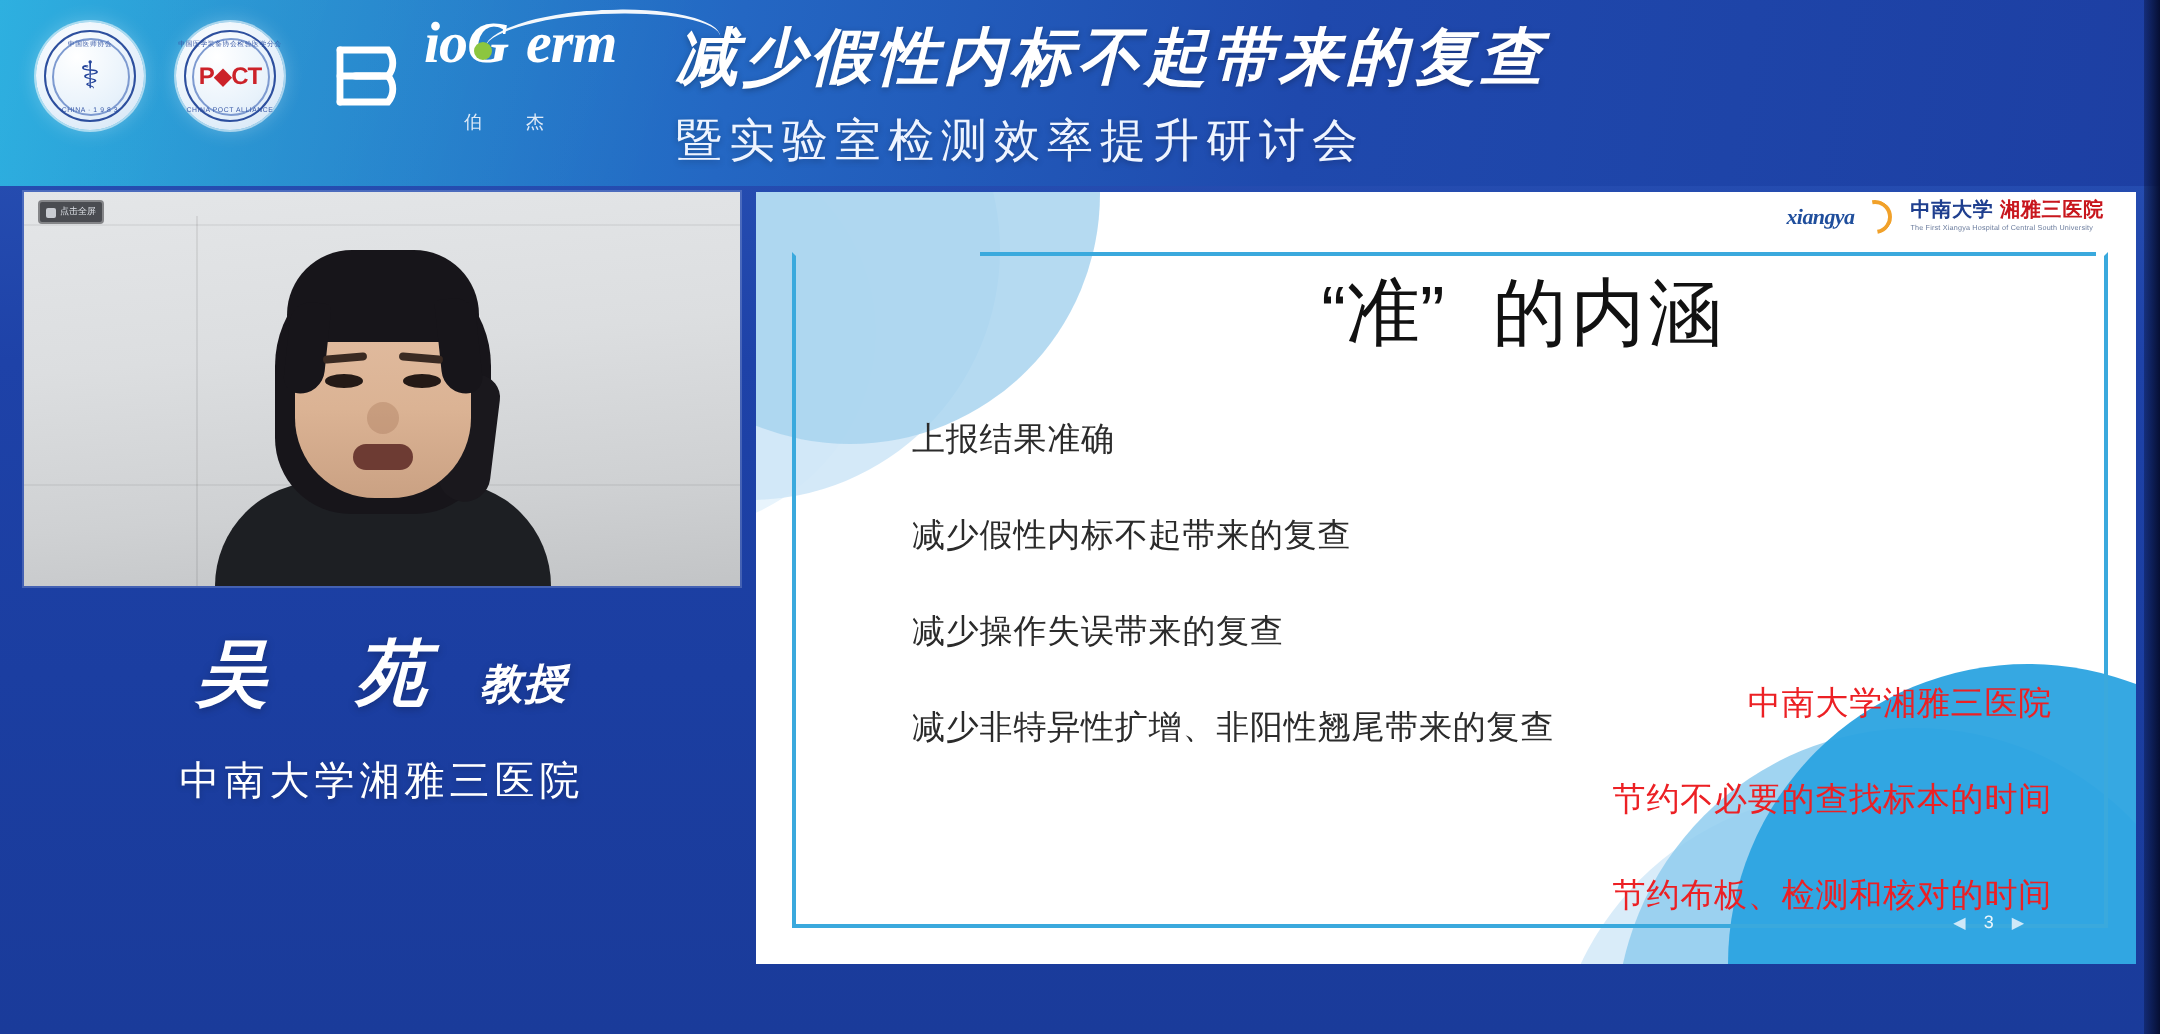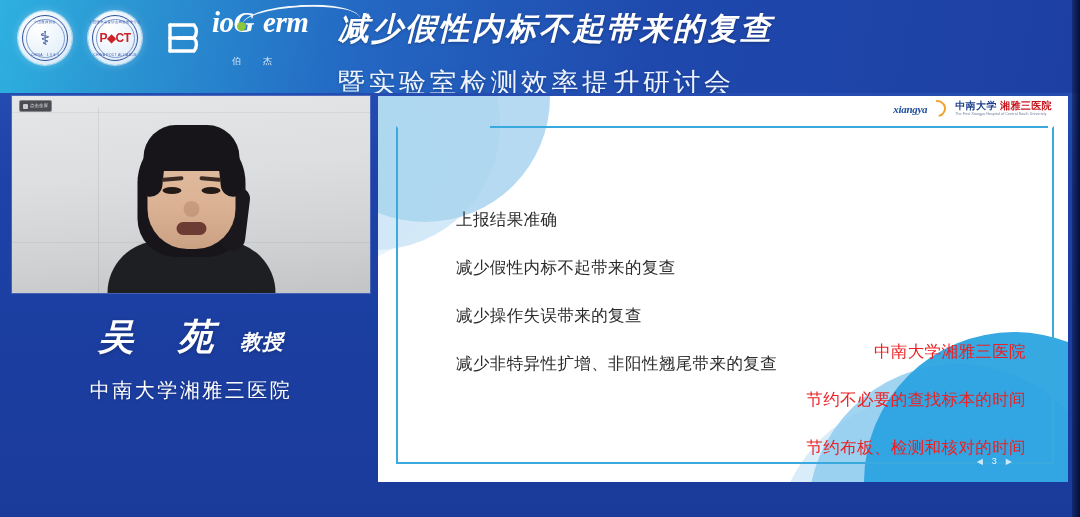--- a/index.html
+++ b/index.html
@@ -55,21 +55,21 @@
   .bg-swoosh{position:absolute;left:30px;top:-3px;width:118px;height:18px;
         border-top:2.6px solid #ffffff;border-radius:60% 60% 0 0 / 100% 100% 0 0;
         transform:rotate(-3deg);opacity:.95;}
 
   .titles{position:absolute;left:338px;top:11px;}
   .title-main{
     font-size:31px;line-height:1.18;font-weight:bold;font-style:italic;color:#ffffff;
     letter-spacing:2.5px;text-shadow:0 1px 3px rgba(0,0,0,.28);white-space:nowrap;
   }
   .title-sub{
-    font-size:27px;line-height:1.25;color:#eef4ff;letter-spacing:3.5px;margin-top:19px;
+    font-size:23px;line-height:1.25;color:#eef4ff;letter-spacing:3.5px;margin-top:8px;
     text-shadow:0 1px 3px rgba(0,0,0,.25);white-space:nowrap;
   }
 
   
   .video{
     position:absolute;left:12px;top:96px;width:358px;height:197px;
     background:#c9cccf;overflow:hidden;box-shadow:0 0 0 1px rgba(255,255,255,.18);
   }
   .vid-wall{position:absolute;inset:0;
     background:linear-gradient(175deg,#e4e6e8 0%,#dcdee0 40%,#cfd1d3 75%,#c2c4c6 100%);}
@@ -279,20 +279,23 @@
       <div class="xy">
         <span class="word">xiangya</span>
         <span class="swirl"></span>
       </div>
       <div class="cn-block">
         <div class="cn1"><span>中南大学</span> <b>湘雅三医院</b></div>
         <div class="en1">The First Xiangya Hospital of Central South University</div>
       </div>
     </div>
 
+    <div class="slide-title">
+      <span class="q">“准”</span><span class="gap"></span><span>的内涵</span>
+    </div>
 
     <ul class="bullets">
       <li>上报结果准确</li>
       <li>减少假性内标不起带来的复查</li>
       <li>减少操作失误带来的复查</li>
       <li>减少非特异性扩增、非阳性翘尾带来的复查</li>
     </ul>
 
     <ul class="redlines">
       <li>中南大学湘雅三医院</li>

